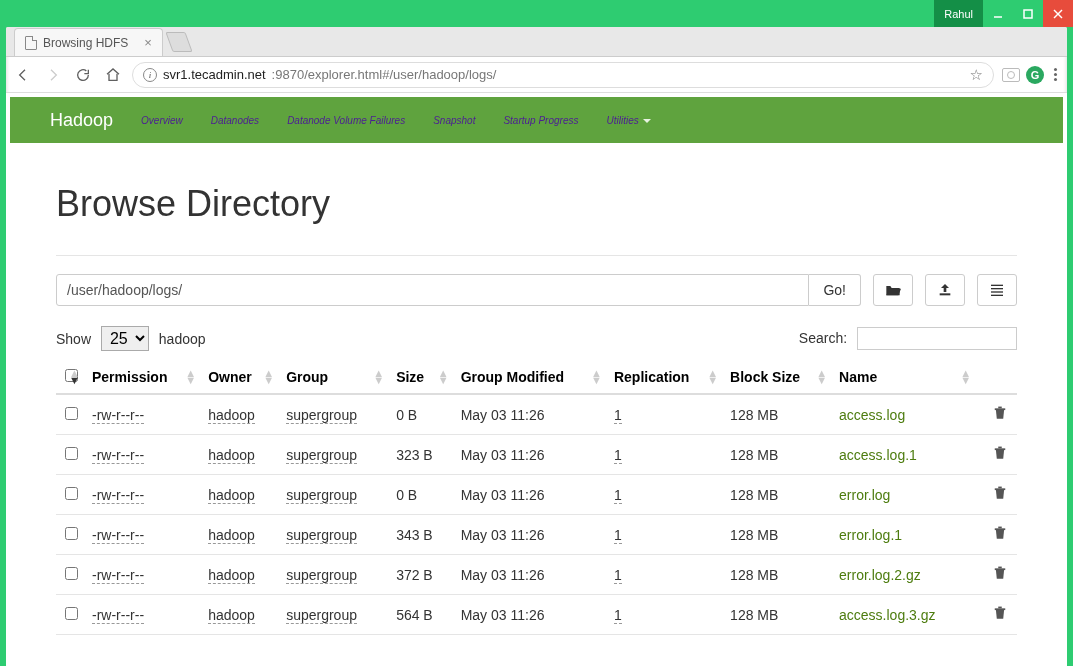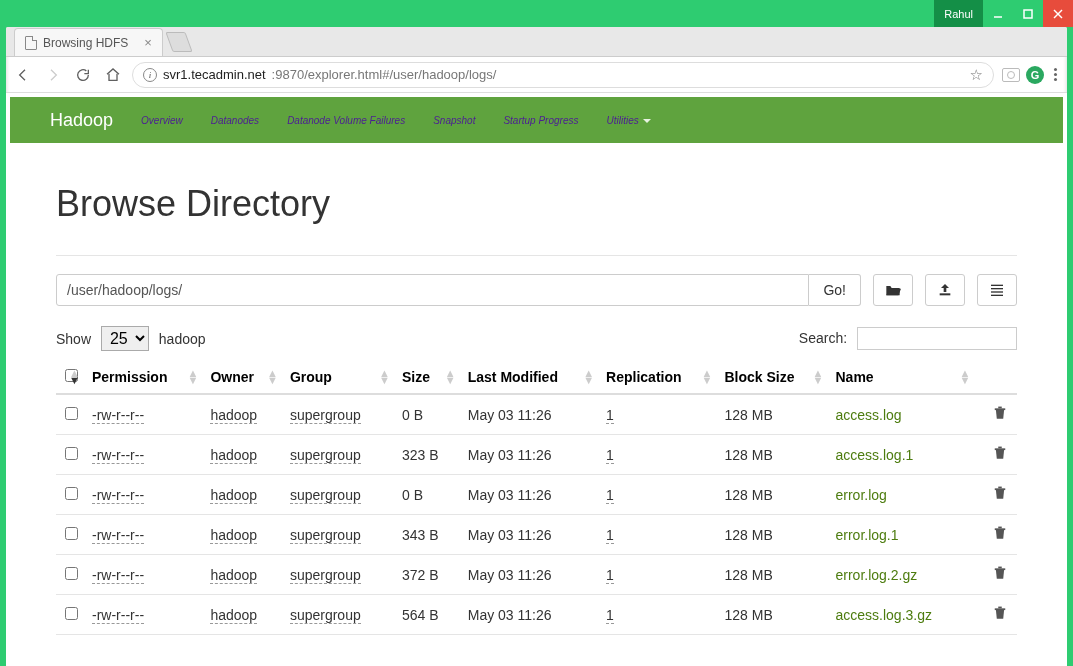--- a/index.html
+++ b/index.html
@@ -213,21 +213,21 @@
       </div>
 
       <table>
         <thead>
               <tr>
           <th class="cb"><input type="checkbox" style=""><span class="sort active-desc"><span>▲</span><br><span class="down">▼</span></span></th>
           <th><span>Permission</span><span class="sort"><span>▲</span><br><span>▼</span></span></th>
           <th><span>Owner</span><span class="sort"><span>▲</span><br><span>▼</span></span></th>
           <th><span>Group</span><span class="sort"><span>▲</span><br><span>▼</span></span></th>
           <th><span>Size</span><span class="sort"><span>▲</span><br><span>▼</span></span></th>
-          <th><span>Last Modified</span><span class="sort"><span>▲</span><br><span>▼</span></span></th>
+          <th><span>Group Modified</span><span class="sort"><span>▲</span><br><span>▼</span></span></th>
           <th><span>Replication</span><span class="sort"><span>▲</span><br><span>▼</span></span></th>
           <th><span>Block Size</span><span class="sort"><span>▲</span><br><span>▼</span></span></th>
           <th><span>Name</span><span class="sort"><span>▲</span><br><span>▼</span></span></th>
           <th></th>
         </tr>
             </thead>
         <tbody id="tbody">
               <tr>
                 <td class="cb"><input type="checkbox" style=""></td>
                 <td><span class="dotted">-rw-r--r--</span></td>

